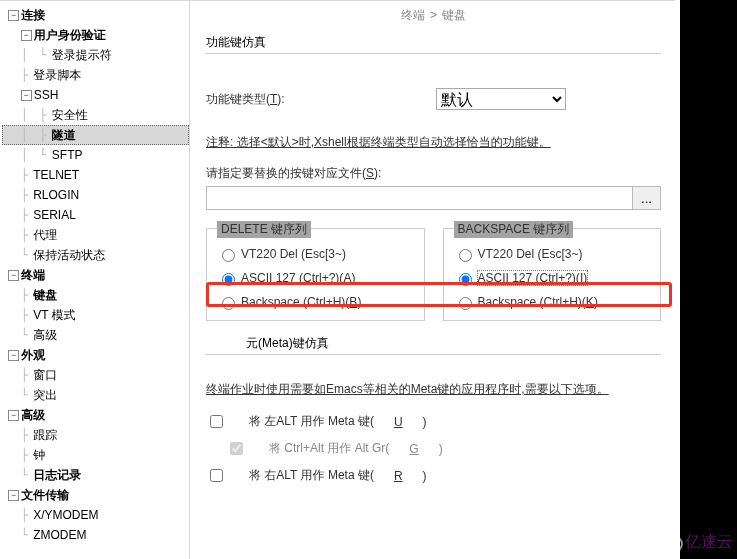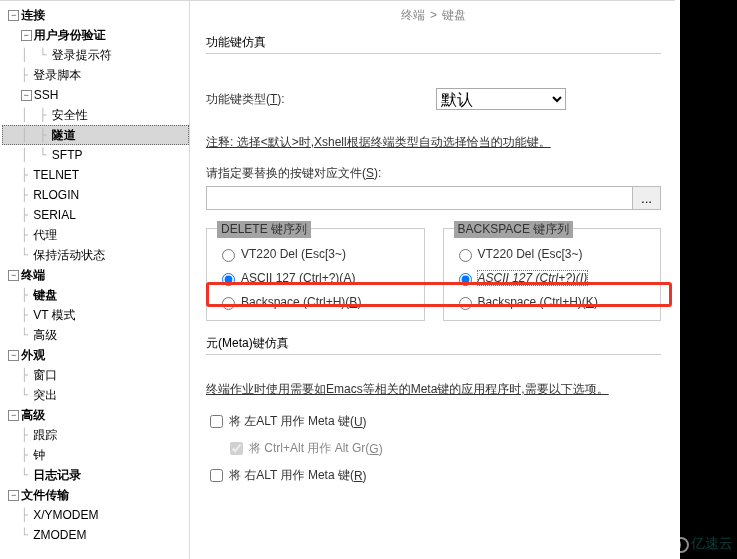--- a/index.html
+++ b/index.html
@@ -1,19 +1,19 @@
 <!DOCTYPE html>
 <html><head>
 <meta charset="utf-8">
 <style>
   * { box-sizing: border-box; font-family: "Microsoft YaHei", "SimSun", Tahoma, sans-serif; }
   body { margin: 0; padding: 0; width: 737px; height: 559px; background: #fff; font-size: 12px; overflow: hidden; position: relative; }
   .root { display: flex; width: 675px; height: 559px; border-top: 1px solid #d9d9d9; }
   .rightstrip { position:absolute; left: 680px; top:0; width:57px; height:559px; background:#000; }
-  .watermark { position:absolute; right:4px; bottom:6px; color:#0f766e; font-size:14px; opacity:.55; display:flex; align-items:center; gap:4px; }
+  .watermark { position:absolute; right:4px; bottom:6px; color:#a21caf; font-size:16px; opacity:.55; display:flex; align-items:center; gap:4px; }
   .watermark .cl { width:22px; height:14px; position:relative; display:inline-block; }
   .watermark .cl::before, .watermark .cl::after { content:""; position:absolute; width:12px; height:12px; border:2px solid #fff; border-radius:50%; top:0; }
   .watermark .cl::before{ left:0;} .watermark .cl::after{ left:8px;}
   
   .tree { width: 190px; border-right:1px solid #d9d9d9; padding:4px 0 4px 2px; color:#000; overflow:hidden; }
   .tree-row { display:flex; align-items:center; height:20px; white-space:nowrap; cursor:default; }
   .tree-row.sel { background:#d7d7d7; outline:1px dotted #666; outline-offset:-1px;}
   .tw { width:11px; height:11px; border:1px solid #888; font-size:9px; line-height:9px; text-align:center; color:#444; margin-right:2px; display:inline-block;}
   .branch { color:#bbb; font-family: monospace; letter-spacing:-1px; }
   .bold { font-weight:700; }
@@ -28,21 +28,21 @@
   select { width:130px; height:22px; font-size:16px; border:1px solid #aaa; background:#fff;}
   .note { color:#333; margin:8px 0 14px 0;text-decoration:underline; }
   .filefield { display:flex; align-items:stretch; margin-top:4px;}
   .filefield input { flex:1; height:24px; border:1px solid #bbb; padding:0 4px;}
   .filefield button { width:28px; border:1px solid #bbb; border-left:none; background:#efefef; cursor:pointer;}
   .cols { display:flex; gap:18px; }
   .box { border:1px solid #ccc; padding:8px 10px 10px 10px; flex:1; }
   .box-title { position:relative; top:-16px; background:#a3a3a3; display:inline-block; padding:0 4px; color:#333;}
   .radio { display:flex; align-items:center; margin:4px 0 8px 0; cursor:pointer;}
   .radio input { margin-right:6px;}
-  .cb { display:flex; align-items:center; margin:8px 0;}
+  .cb { display:flex; align-items:center; margin:8px 0;gap:20px;}
   .cb input { margin-right:6px;}
   .indent { margin-left:20px; color:#888;}
   .ul { text-decoration:underline; }
   .hl { position:absolute; border:3px solid #e32; border-radius:3px; pointer-events:none; }
   .hl1 { left:206px; top:282px; width:466px; height:25px; }
 </style>
 </head>
 <body>
 
 <div class="root">
@@ -205,32 +205,32 @@
           </label>
       </div>
       <div class="box">
         <span class="box-title">BACKSPACE 键序列</span>
         <label class="radio" style="margin-top:-8px;">
             <input type="radio" name="bs" style="">
             <span>VT220 Del (Esc[3~)</span>
           </label>
         <label class="radio">
             <input type="radio" name="bs" checked="" style="">
-            <span style="outline:1px dotted #777;font-style:italic;"><span>ASCII 127 (Ctrl+?)(</span><span class="ul">I</span><span>)</span></span>
+            <span style="outline:1px dotted #777;"><span>ASCII 127 (Ctrl+?)(</span><span class="ul">I</span><span>)</span></span>
           </label>
         <label class="radio" style="margin-bottom:0;">
             <input type="radio" name="bs" style="">
             <span>Backspace (Ctrl+H)(</span>
             <span class="ul">K</span>
             <span>)</span>
           </label>
       </div>
     </div>
 
-    <div class="group-title" style="margin-top:14px;">元(Meta)键仿真</div>
+    <div class="group-title" style="margin-top:14px;margin-left:40px;">元(Meta)键仿真</div>
     <fieldset>
       <div class="note" style="margin-top:16px">终端作业时使用需要如Emacs等相关的Meta键的应用程序时,需要以下选项。</div>
       <label class="cb">
           <input type="checkbox" style="">
           <span>将 左ALT 用作 Meta 键(</span>
           <span class="ul">U</span>
           <span>)</span>
         </label>
       <label class="cb indent">
           <input type="checkbox" checked="" disabled="" style="">

